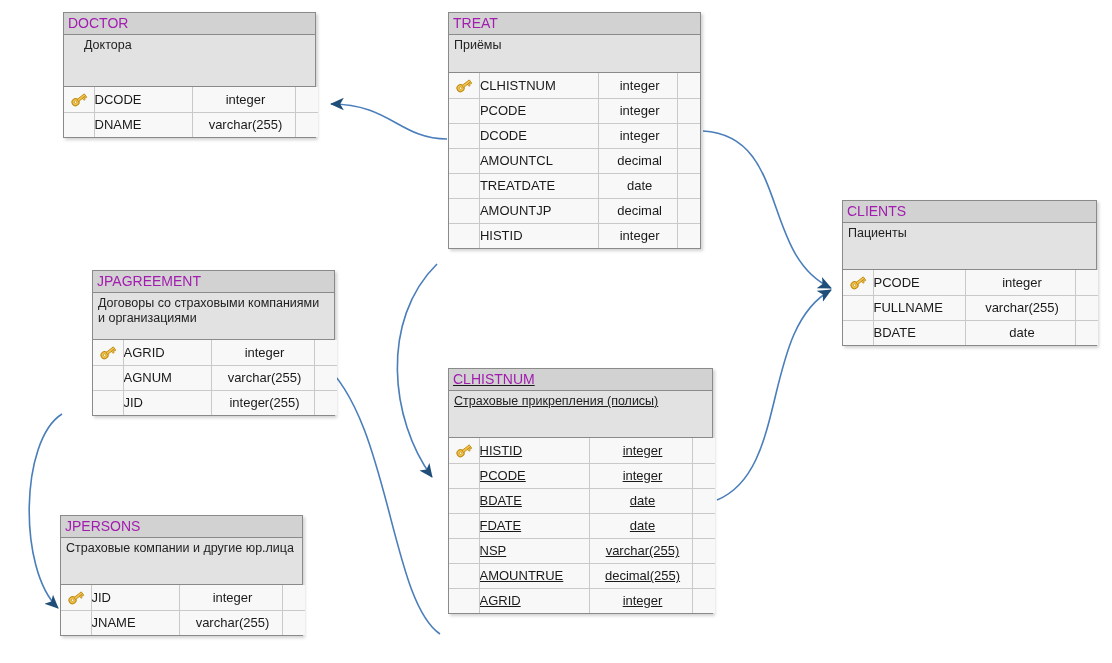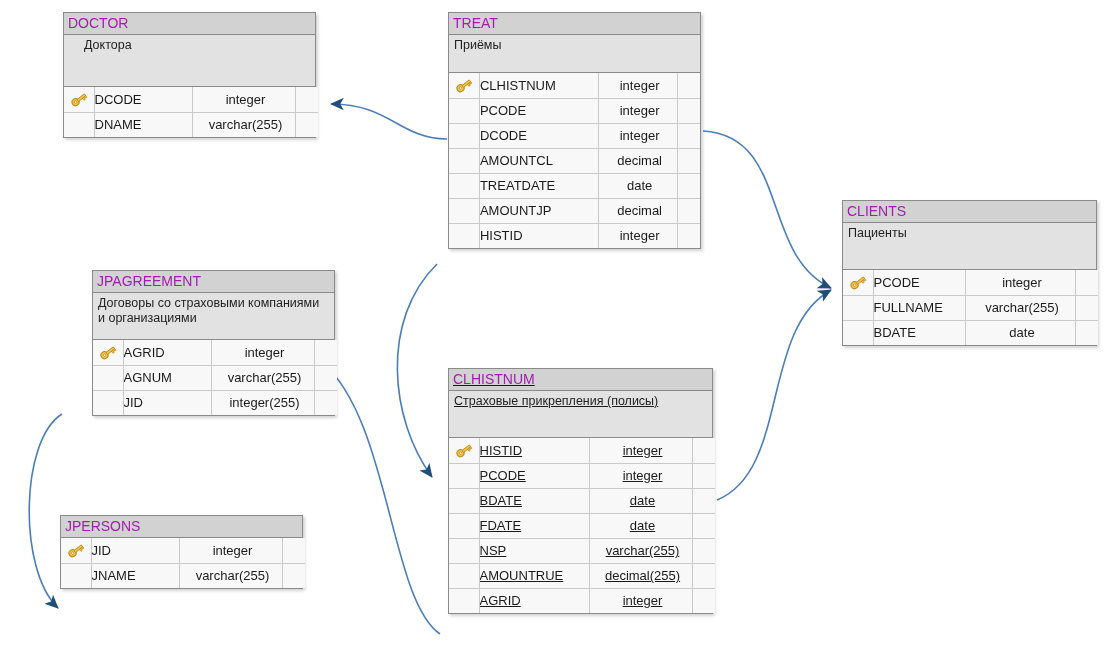--- a/index.html
+++ b/index.html
@@ -360,20 +360,21 @@
               <td class="c-key"></td>
               <td class="c-name">AGRID</td>
               <td class="c-type">integer</td>
               <td class="c-tail"></td>
             </tr>
           </tbody>
         </table>
       </div>
       <div class="entity" style="left: 60px; top: 515px; width: 243px;">
         <div class="entity-title">JPERSONS</div>
+        <div class="entity-comment" style="height: 47px;">Страховые компании и другие юр.лица</div>
         <table class="attr-table">
           <colgroup>
             <col style="width:30px">
             <col style="width:88px">
             <col style="width:103px">
             <col>
           </colgroup>
           <tbody>
             <tr class="attr-row">
               <td class="c-key"><span class="key-icon"><svg viewBox="0 0 18 15" width="18" height="15">

